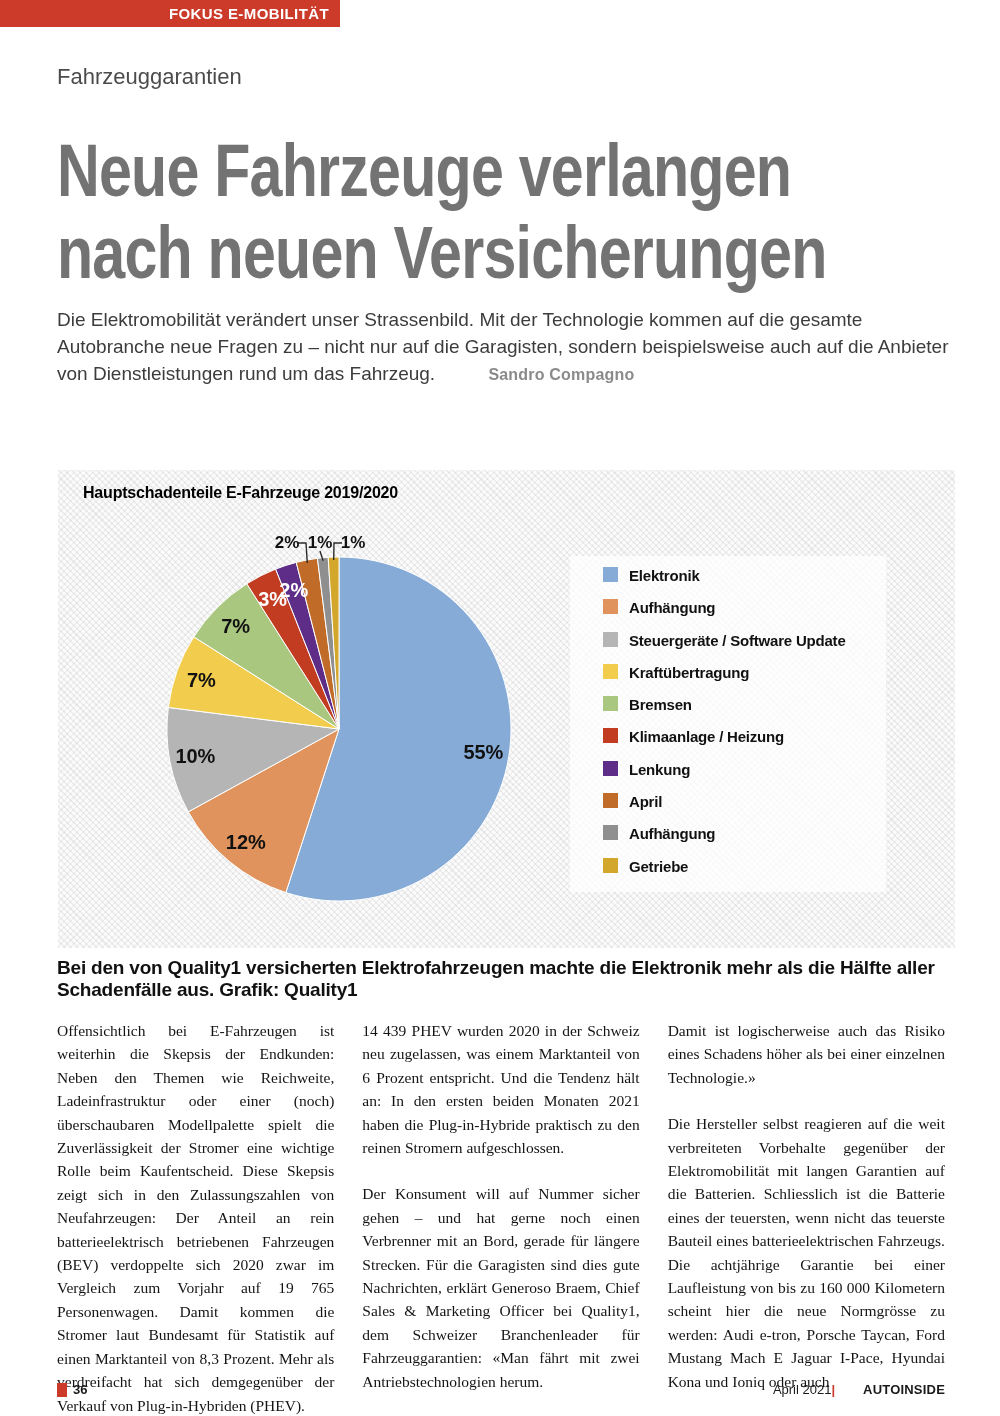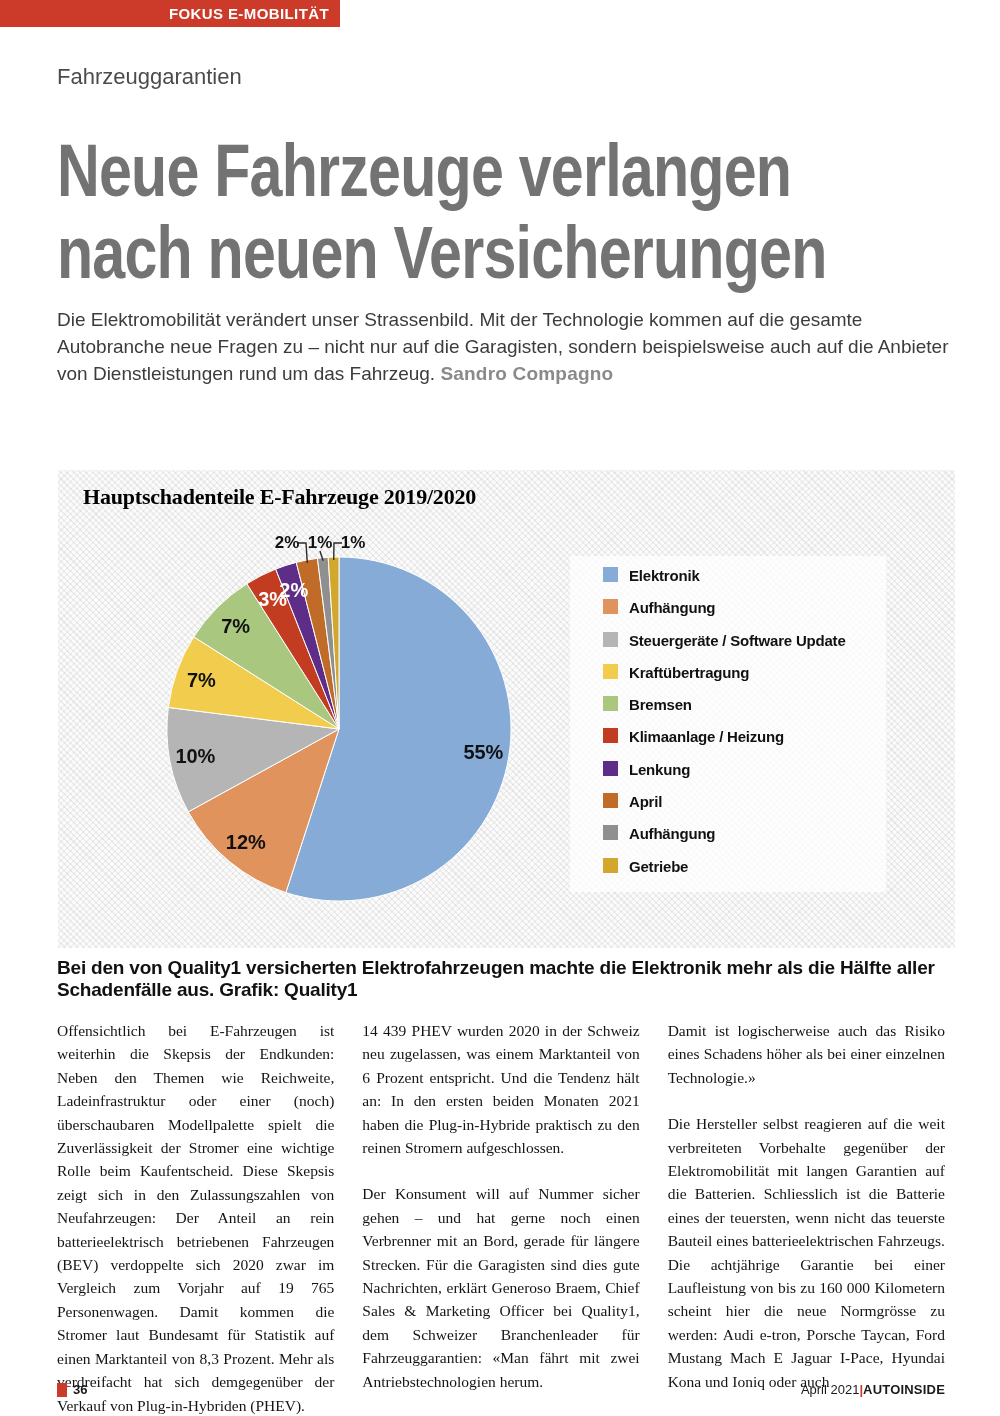--- a/index.html
+++ b/index.html
@@ -12,28 +12,28 @@
   .banner span{color:#ffffff;font-weight:bold;font-size:15px;letter-spacing:.4px;}
 
   .kicker{position:absolute;left:57px;top:64px;font-size:22px;color:#4b4b4b;}
 
   .headline{position:absolute;left:57px;top:104px;width:940px;color:#737373;font-weight:bold;margin-top:26px;}
   .headline .hl-line{height:82px;line-height:82px;}
   .headline .hl-line span{display:inline-block;transform:scaleX(.8);transform-origin:0 50%;
           font-size:74px;letter-spacing:-1px;white-space:nowrap;}
 
   .intro{position:absolute;left:57px;top:306px;width:894px;font-size:19px;line-height:27px;color:#3c3c3c;}
-  .intro .author{font-size:19px;font-weight:bold;color:#8a8a8a;letter-spacing:.2px;}
+  .intro .author{font-size:16px;font-weight:bold;color:#8a8a8a;letter-spacing:.2px;margin-left:48px;}
 
   
   .chart-panel{position:absolute;left:58px;top:470px;width:897px;height:478px;background-color:#fbfbfb;
     background-image:
       repeating-linear-gradient(45deg, rgba(0,0,0,0.06) 0 1.5px, transparent 1.5px 4.5px),
       repeating-linear-gradient(-45deg, rgba(0,0,0,0.045) 0 1.5px, transparent 1.5px 4.5px);}
-  .chart-title{position:absolute;left:25px;top:14px;font-size:22px;font-weight:bold;color:#000;letter-spacing:-.2px;font-family:Liberation Serif, serif;}
+  .chart-title{position:absolute;left:25px;top:14px;font-size:16px;font-weight:bold;color:#000;letter-spacing:-.2px;}
   .pie-svg{position:absolute;left:0;top:0;}
   .pie-inside-label{font-family:"Liberation Sans",sans-serif;font-weight:bold;font-size:20px;}
   .pie-outside-label{font-family:"Liberation Sans",sans-serif;font-weight:bold;font-size:17px;fill:#111;}
 
   .legend-box{position:absolute;left:512px;top:86px;width:316px;height:336px;
               background:rgba(255,255,255,.74);padding:11px 0 0 33px;box-sizing:border-box;}
   .legend-row{height:32.3px;display:flex;align-items:flex-start;gap:11px;}
   .legend-swatch{width:15px;height:15px;flex:0 0 15px;}
   .legend-label{font-size:15px;font-weight:bold;color:#111;letter-spacing:-.2px;}
 
@@ -44,21 +44,21 @@
   .col{flex:1 1 0;font-family:"Liberation Serif",serif;font-size:15.5px;line-height:23.4px;
        color:#141414;text-align:justify;hyphens:auto;-webkit-hyphens:auto;}
   .col p{margin:0 0 23px 0;}
 
   .footer{position:absolute;left:57px;top:1382px;width:888px;display:flex;
           justify-content:space-between;align-items:center;font-size:13px;color:#1a1a1a;}
   .footer .pageno{display:flex;align-items:center;gap:6px;font-weight:bold;}
   .pageno-marker{display:inline-block;width:10px;height:14px;background:#cc3a2a;}
   .footer .issue-wrap{display:flex;align-items:center;}
   .footer .divider{color:#cc3a2a;font-weight:bold;}
-  .footer .brand{font-weight:bold;letter-spacing:.2px;}
+  .footer .brand{font-weight:bold;letter-spacing:.2px;margin-left:28px;}
 </style>
 </head>
 <body>
 
 <div id="page">
 
   <div class="banner">
     <span>FOKUS E-MOBILITÄT</span>
   </div>
 

